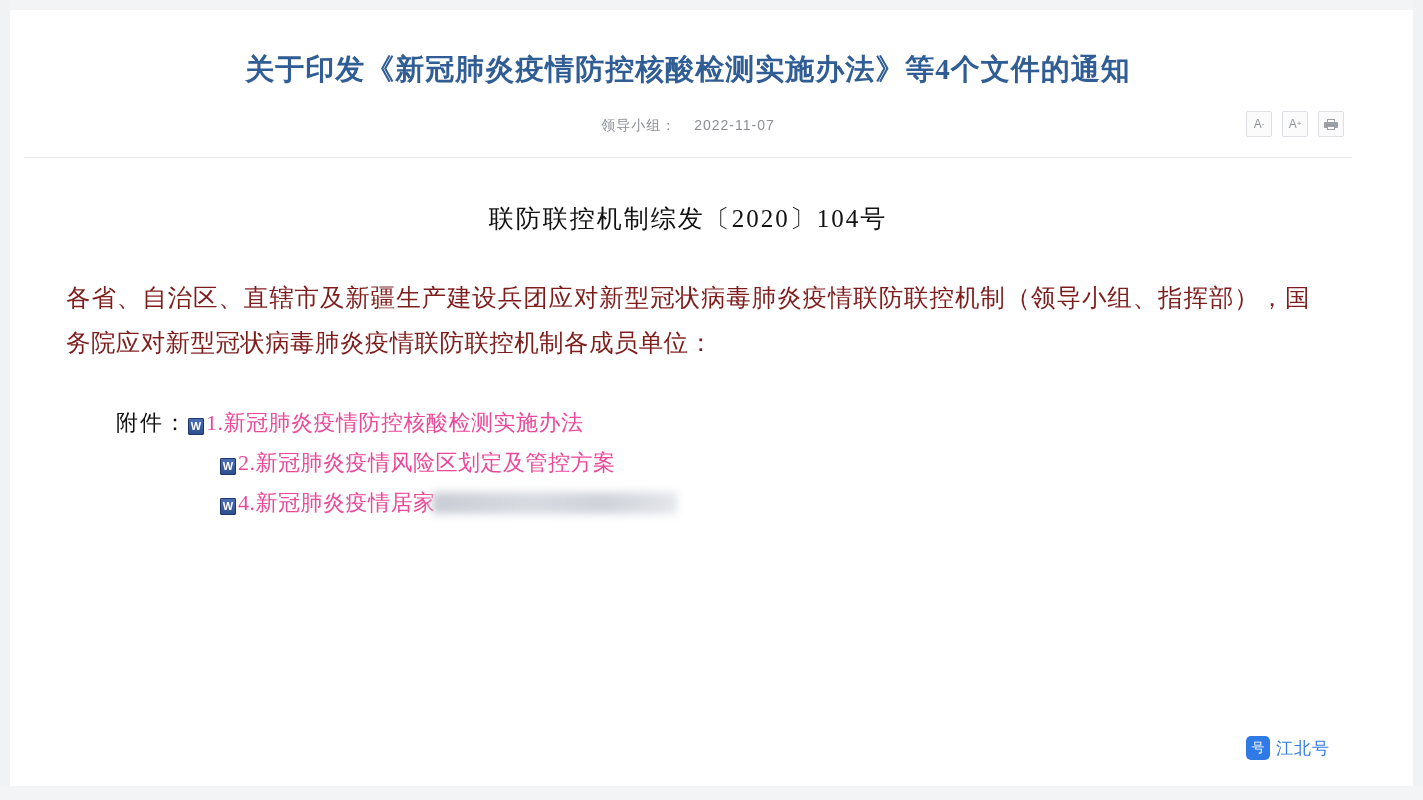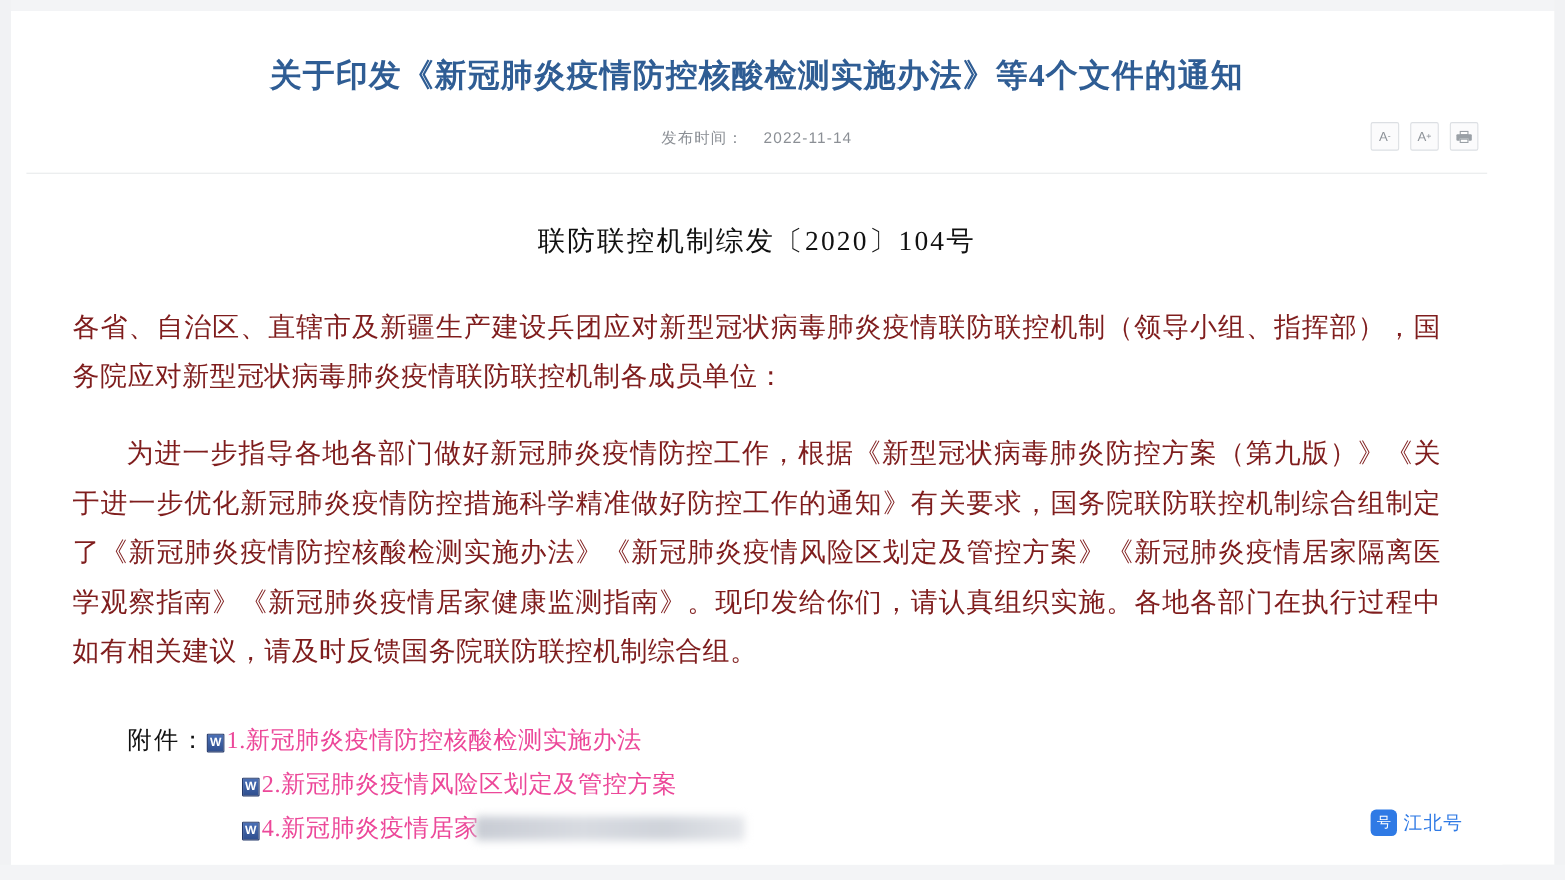--- a/index.html
+++ b/index.html
@@ -269,21 +269,21 @@
 <div class="edge-left"></div>
 <div class="edge-right"></div>
 <div class="band-bottom"></div>
 
 <div class="page">
 
   <h1 class="doc-title">关于印发《新冠肺炎疫情防控核酸检测实施办法》等4个文件的通知</h1>
 
   <div class="meta-row">
     <div class="meta-center">
-      <span>发布时间：</span><span class="meta-value">2022-11-14</span>
+      <span>领导小组：</span><span class="meta-value">2022-11-07</span>
     </div>
 
     <div class="tool-buttons">
       <div class="tool-btn">
         <span>A</span>
           <span class="sup">-</span>
       </div>
       <div class="tool-btn">
         <span>A</span>
           <span class="sup">+</span>
@@ -299,21 +299,20 @@
   </div>
 
   <div class="hr-line"></div>
 
   <div class="doc-body">
 
     <div class="doc-number">联防联控机制综发〔2020〕104号</div>
 
     <p class="para">各省、自治区、直辖市及新疆生产建设兵团应对新型冠状病毒肺炎疫情联防联控机制（领导小组、指挥部），国务院应对新型冠状病毒肺炎疫情联防联控机制各成员单位：</p>
 
-    <p class="para indent">为进一步指导各地各部门做好新冠肺炎疫情防控工作，根据《新型冠状病毒肺炎防控方案（第九版）》《关于进一步优化新冠肺炎疫情防控措施科学精准做好防控工作的通知》有关要求，国务院联防联控机制综合组制定了《新冠肺炎疫情防控核酸检测实施办法》《新冠肺炎疫情风险区划定及管控方案》《新冠肺炎疫情居家隔离医学观察指南》《新冠肺炎疫情居家健康监测指南》。现印发给你们，请认真组织实施。各地各部门在执行过程中如有相关建议，请及时反馈国务院联防联控机制综合组。</p>
 
     <div class="attach-block">
 
       <div class="attach-row">
         <span class="attach-head">附件：</span>
         <span class="file-icon"></span>
         <a class="attach-link" href="#">1.新冠肺炎疫情防控核酸检测实施办法</a>
       </div>
 
       <div class="attach-row">

